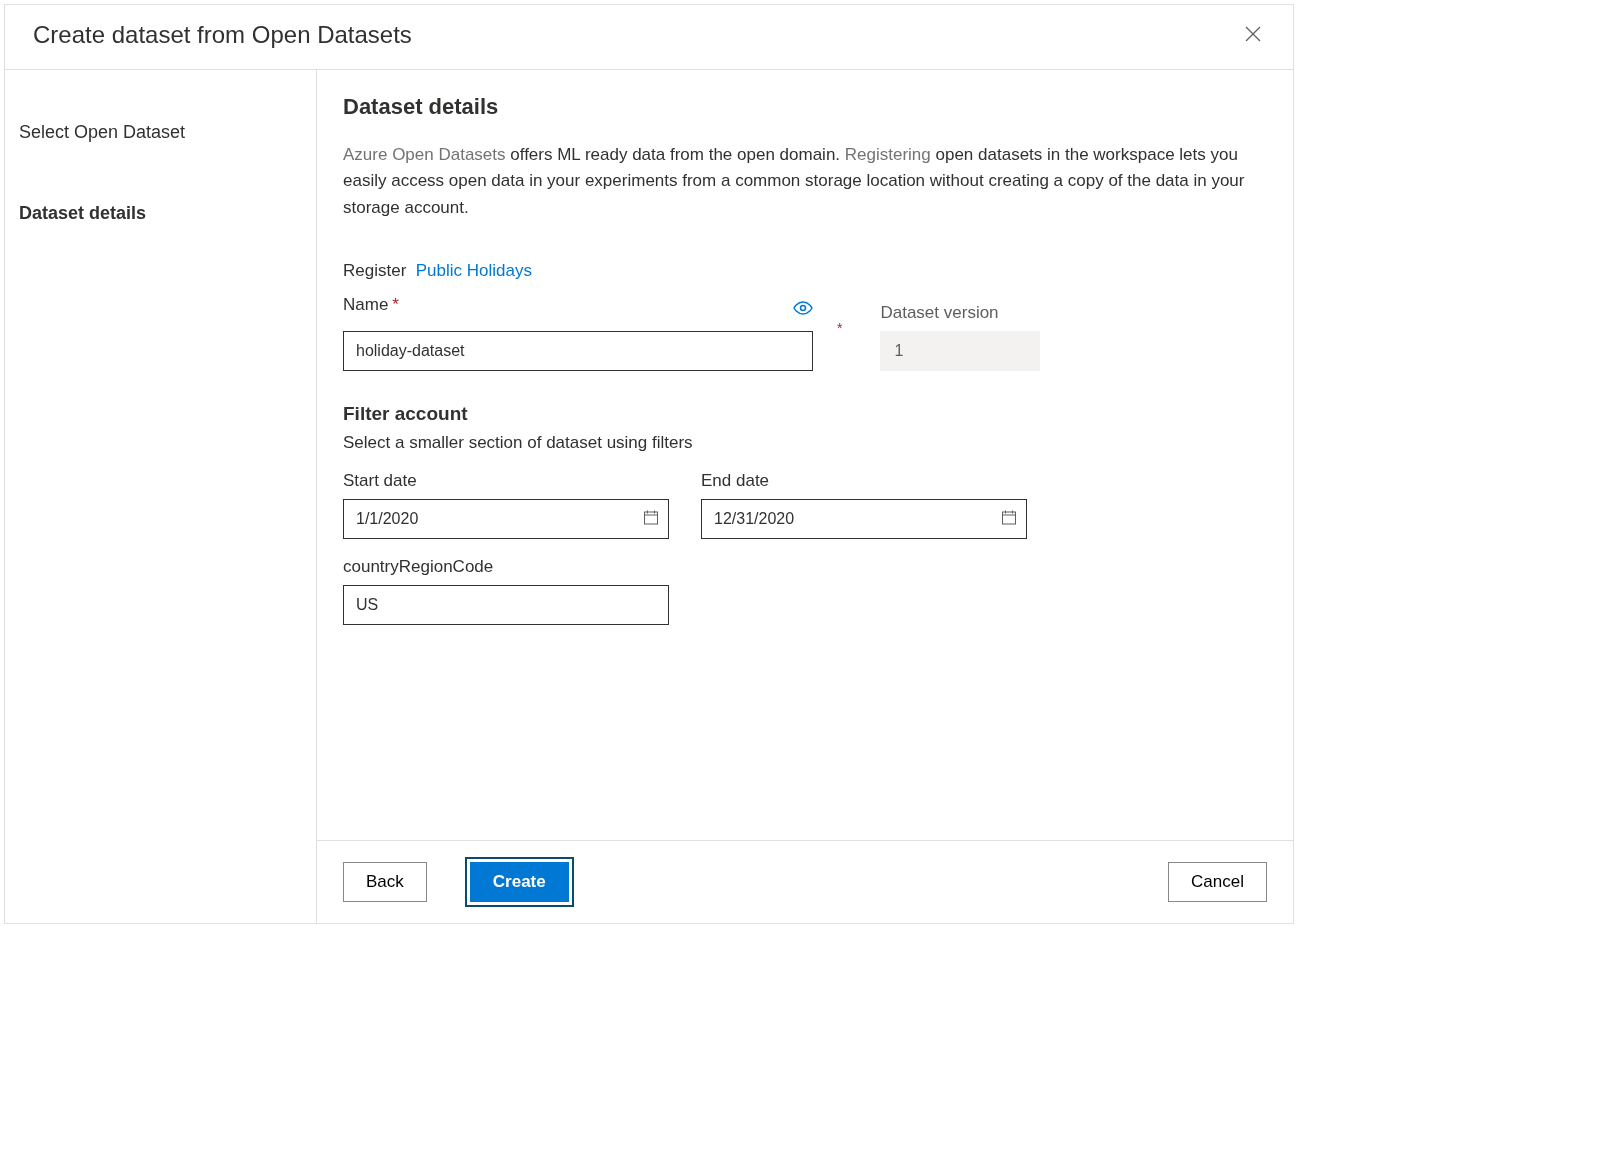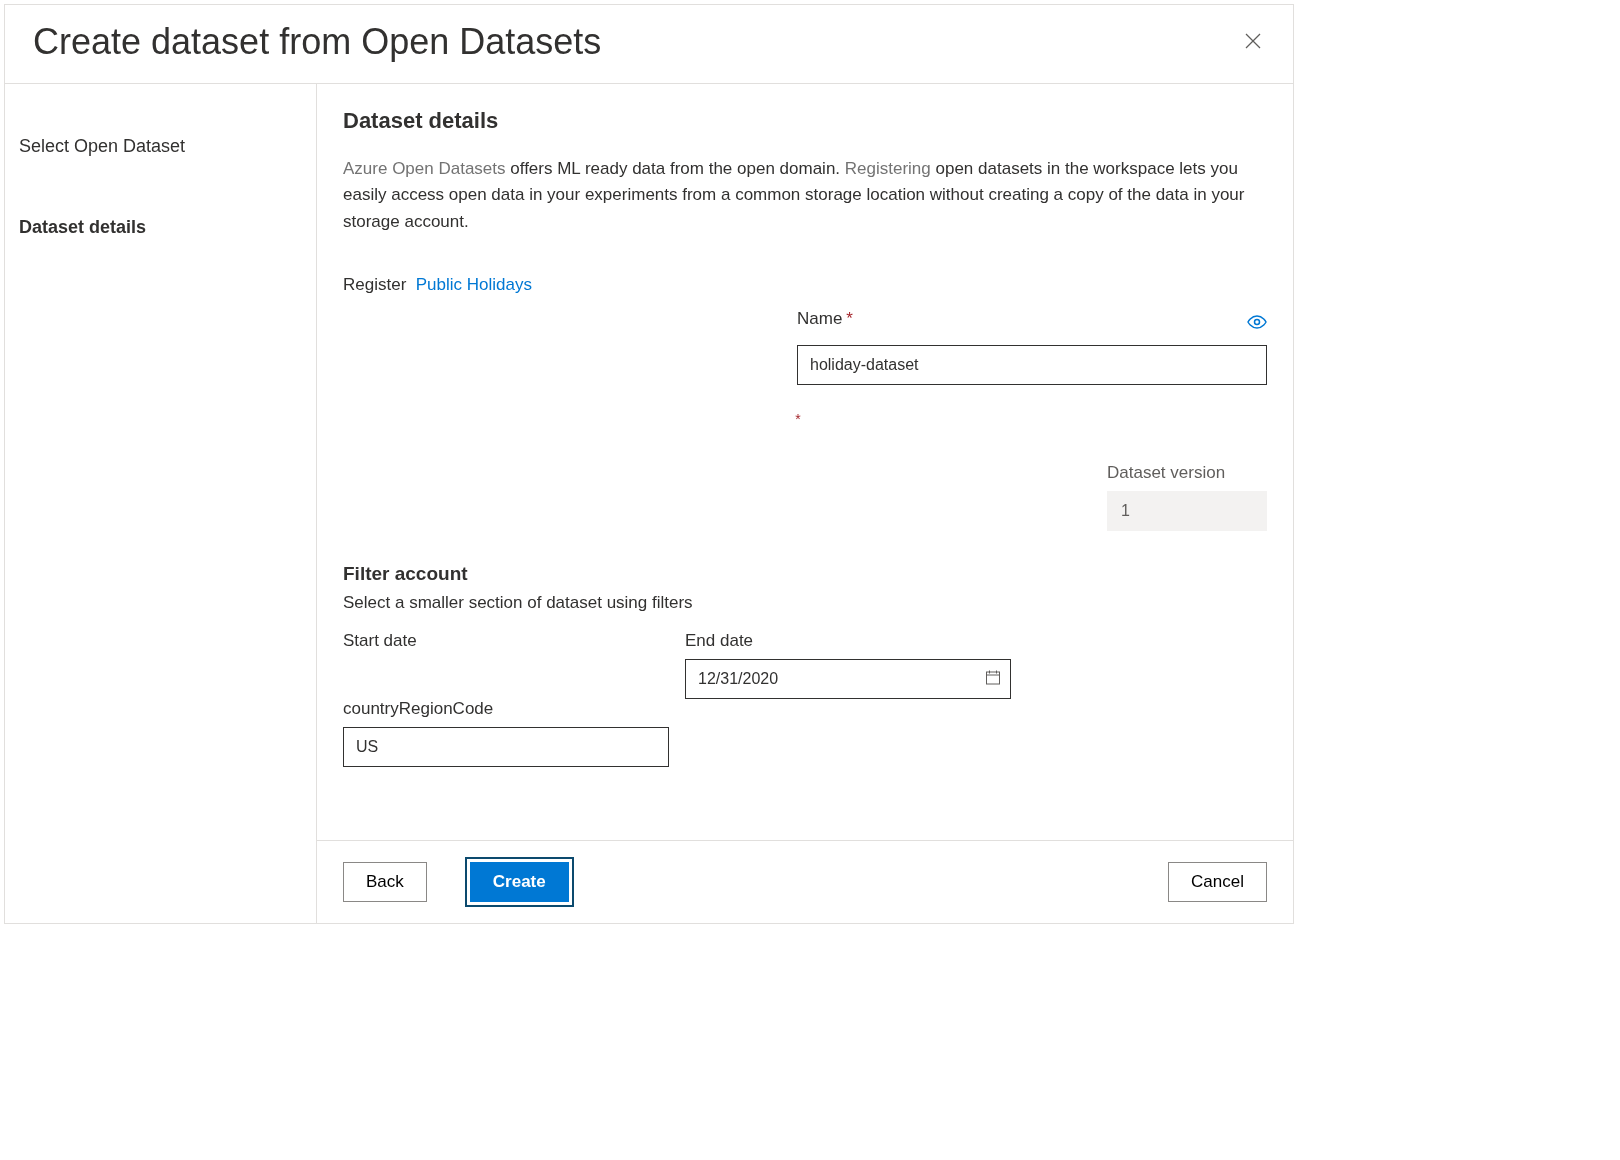--- a/index.html
+++ b/index.html
@@ -18,21 +18,21 @@
       margin: 4px;
     }
     .header {
       display: flex;
       justify-content: space-between;
       align-items: center;
       padding: 16px 28px 20px 28px;
       border-bottom: 1px solid #e1dfdd;
     }
     .header-title {
-      font-size: 36px;
+      font-size: 24px;
       font-weight: 400;
       color: #323130;
     }
     .close-btn {
       cursor: pointer;
       font-size: 18px;
       color: #605e5c;
       padding: 4px;
       line-height: 1;
     }
@@ -80,24 +80,23 @@
       margin-bottom: 40px;
     }
     .desc a { color: #737373; text-decoration: none; }
     .register-line {
       font-size: 17px;
       margin-bottom: 14px;
     }
     .register-line .link { color: #0078d4; }
     .row {
       display: flex;
-      gap: 26px;
+      gap: 44px;
       align-items: flex-end;
       margin-bottom: 32px;
-      flex-direction: column;
     }
     .field { display: flex; flex-direction: column; }
     .field-label {
       font-size: 17px;
       margin-bottom: 8px;
       display: flex;
       align-items: center;
       gap: 4px;
     }
     .req { color: #a4262c; }
@@ -134,21 +133,22 @@
       font-weight: 700;
       margin-top: 24px;
       margin-bottom: 8px;
     }
     .filter-sub {
       font-size: 17px;
       margin-bottom: 18px;
     }
     .date-row {
       display: flex;
-      gap: 16px;
+      gap: 32px;
+      margin-bottom: 18px;
     }
     .date-field, .cc-field { width: 326px; }
     .date-wrap { position: relative; }
     .date-input {
       width: 100%;
       height: 40px;
       border: 1px solid #323130;
       padding: 0 40px 0 12px;
       font-size: 16px;
       color: #323130;
@@ -245,20 +245,34 @@
             <input class="version-input" disabled="" value="1" style="">
           </div>
         </div>
 
         <div class="filter-title">Filter account</div>
         <div class="filter-sub">Select a smaller section of dataset using filters</div>
 
         <div class="date-row">
           <div class="field date-field">
             <div class="field-label">Start date</div>
+            <div class="date-wrap">
+              <input class="date-input" value="1/1/2020" style="">
+              <span class="cal-icon">
+                <svg width="16" height="16" viewBox="0 0 16 16" fill="none" stroke="currentColor" stroke-width="1">
+                    <rect x="1.5" y="2.5" width="13" height="12"></rect>
+                    <line x1="1.5" y1="5.5" x2="14.5" y2="5.5"></line>
+                    <line x1="4.5" y1="1" x2="4.5" y2="4"></line>
+                    <line x1="11.5" y1="1" x2="11.5" y2="4"></line>
+                    <line x1="4" y1="8" x2="4" y2="8"></line>
+                    <line x1="7" y1="8" x2="7" y2="8"></line>
+                    <line x1="10" y1="8" x2="10" y2="8"></line>
+                  </svg>
+              </span>
+            </div>
           </div>
           <div class="field date-field">
             <div class="field-label">End date</div>
             <div class="date-wrap">
               <input class="date-input" value="12/31/2020" style="">
               <span class="cal-icon">
                 <svg width="16" height="16" viewBox="0 0 16 16" fill="none" stroke="currentColor" stroke-width="1">
                     <rect x="1.5" y="2.5" width="13" height="12"></rect>
                     <line x1="1.5" y1="5.5" x2="14.5" y2="5.5"></line>
                     <line x1="4.5" y1="1" x2="4.5" y2="4"></line>

